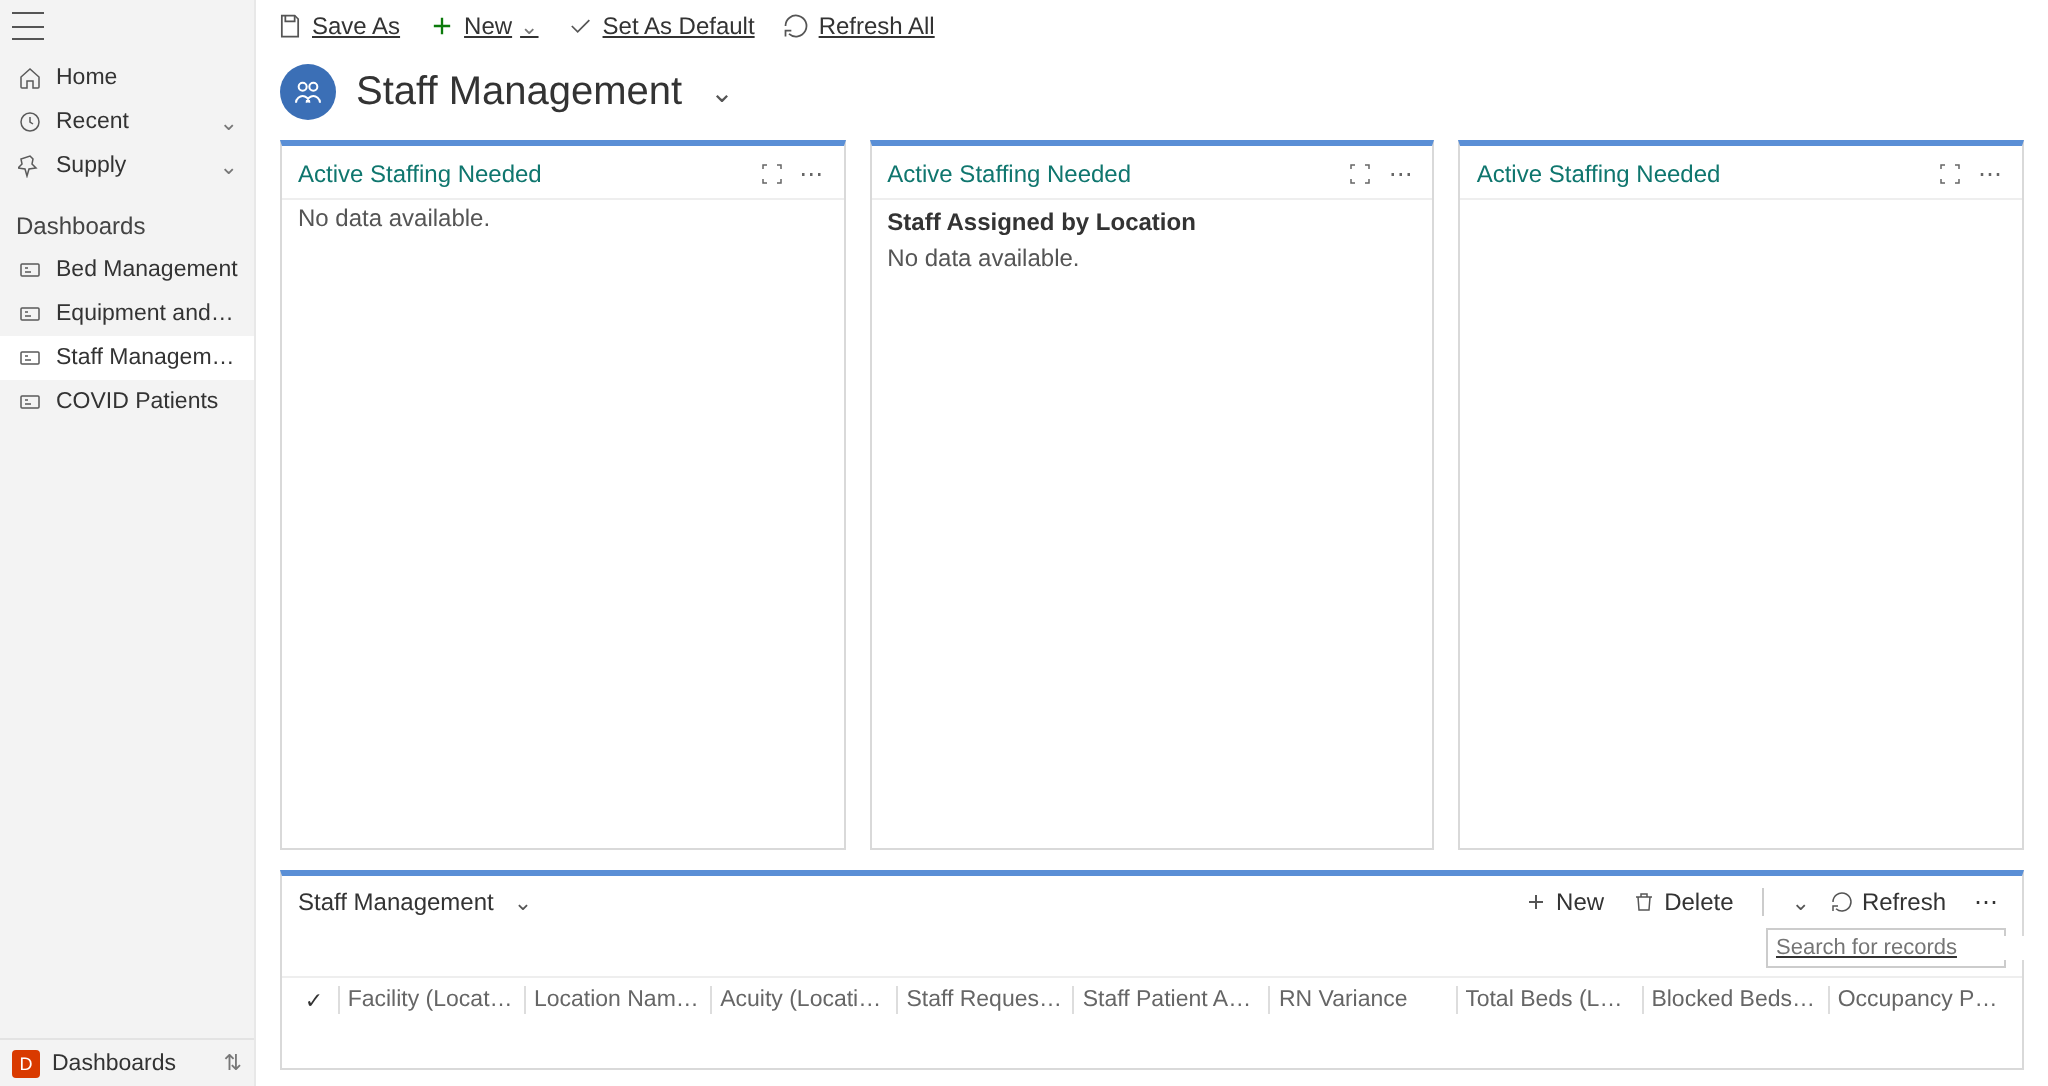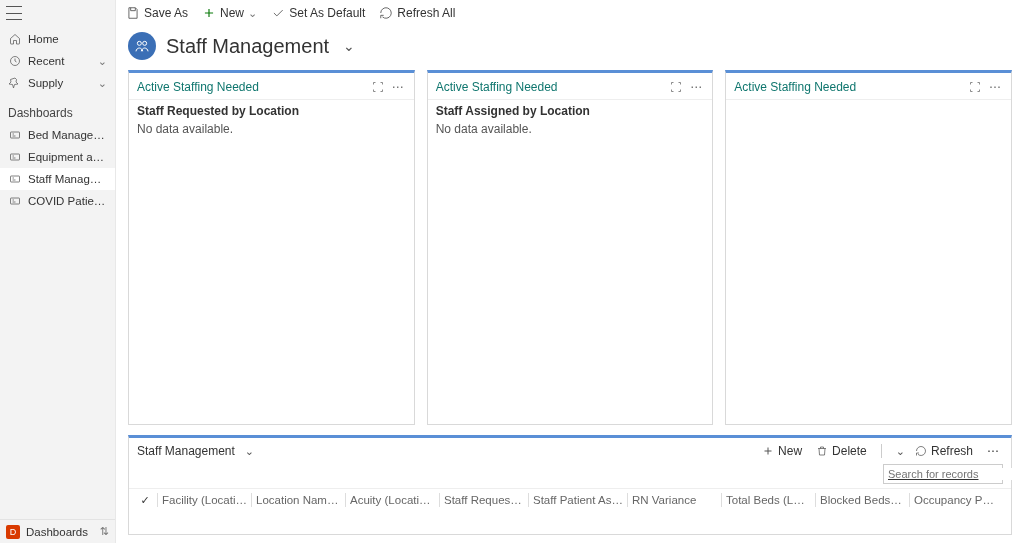--- a/index.html
+++ b/index.html
@@ -1,39 +1,39 @@
 <!DOCTYPE html>
 <html><head>
 <meta charset="utf-8">
 <style>
 * { box-sizing: border-box; margin: 0; padding: 0; font-family: "Segoe UI", -apple-system, sans-serif; }
 html, body { width: 1024px; height: 543px; overflow: hidden; background: #fff; color: #333; font-size: 12px; }
 .app { display: flex; height: 100%; }
 
 
-.sidebar { width: 116px; background: #f3f3f3; border-right: 1px solid #e8e8e8; display: flex; flex-direction: column; }
+.sidebar { width: 128px; background: #f3f3f3; border-right: 1px solid #e8e8e8; display: flex; flex-direction: column; }
 .ham-row { padding: 6px 6px; }
 .hamburger { width: 16px; height: 14px; cursor: pointer; display: flex; flex-direction: column; justify-content: space-between; }
 .hamburger span { display: block; height: 1px; background: #555; }
 .nav-top { padding: 2px 0; }
 .nav-item { display: flex; align-items: center; height: 22px; padding: 0 8px; color: #333; font-size: 11.5px; cursor: pointer; }
 .nav-item .icon { width: 14px; height: 14px; margin-right: 6px; display: inline-flex; align-items: center; justify-content: center; color: #5a5a5a; }
 .nav-item .label { flex: 1; white-space: nowrap; overflow: hidden; text-overflow: ellipsis; }
 .nav-item .chev { color: #777; font-size: 11px; }
 .section-header { padding: 10px 8px 4px; font-size: 12px; color: #444; }
 .nav-item.active { background: #fff; }
 .sidebar-footer { margin-top: auto; }
 .dash-footer { display: flex; align-items: center; height: 24px; padding: 0 6px; border-top: 1px solid #e3e3e3; cursor: pointer; }
 .dash-footer .sq { width: 14px; height: 14px; background: #d93a00; color: #fff; font-size: 9px; display: flex; align-items: center; justify-content: center; margin-right: 6px; border-radius: 2px; }
 .dash-footer .label { flex: 1; font-size: 11.5px; }
 .dash-footer .exp { color: #777; font-size: 11px; }
 
 
 .main { flex: 1; display: flex; flex-direction: column; overflow: hidden; }
-.cmd-bar { display: flex; align-items: center; gap: 14px; height: 26px; padding: 0 10px; font-size: 12px; color: #333; }
+.cmd-bar { display: flex; align-items: center; gap: 14px; height: 26px; padding: 0 10px; font-size: 12px; color: #333; text-decoration: underline; }
 .cmd { display: flex; align-items: center; gap: 4px; cursor: pointer; }
 .cmd .chev { color: #777; font-size: 11px; }
 .cmd.green svg { stroke: #0b7a0b; }
 
 .header-row { display: flex; align-items: center; padding: 6px 12px 4px; gap: 10px; }
 .circle { width: 28px; height: 28px; border-radius: 50%; background: #3b6fb6; display: flex; align-items: center; justify-content: center; color: #fff; }
 .page-title { font-size: 20px; font-weight: 400; }
 .header-row .chev { font-size: 14px; color: #555; margin-left: 4px; }
 
 .content { flex: 1; padding: 6px 12px 8px; display: flex; flex-direction: column; gap: 10px; overflow: hidden; }
@@ -202,21 +202,20 @@
         <div class="card">
           <div class="card-head">
             <span class="title">Active Staffing Needed</span>
             <span class="act">
                 <svg width="12" height="12" viewBox="0 0 24 24" fill="none" stroke="currentColor" stroke-width="1.5">
                   <path d="M7 3H3v4M17 3h4v4M7 21H3v-4M17 21h4v-4"></path>
                 </svg>
               </span>
             <span class="act">⋯</span>
           </div>
-          <div class="card-sub">Staff Requested by Location</div>
           <div class="card-nodata">No data available.</div>
         </div>
         <div class="card">
           <div class="card-head">
             <span class="title">Active Staffing Needed</span>
             <span class="act">
                 <svg width="12" height="12" viewBox="0 0 24 24" fill="none" stroke="currentColor" stroke-width="1.5">
                   <path d="M7 3H3v4M17 3h4v4M7 21H3v-4M17 21h4v-4"></path>
                 </svg>
               </span>

